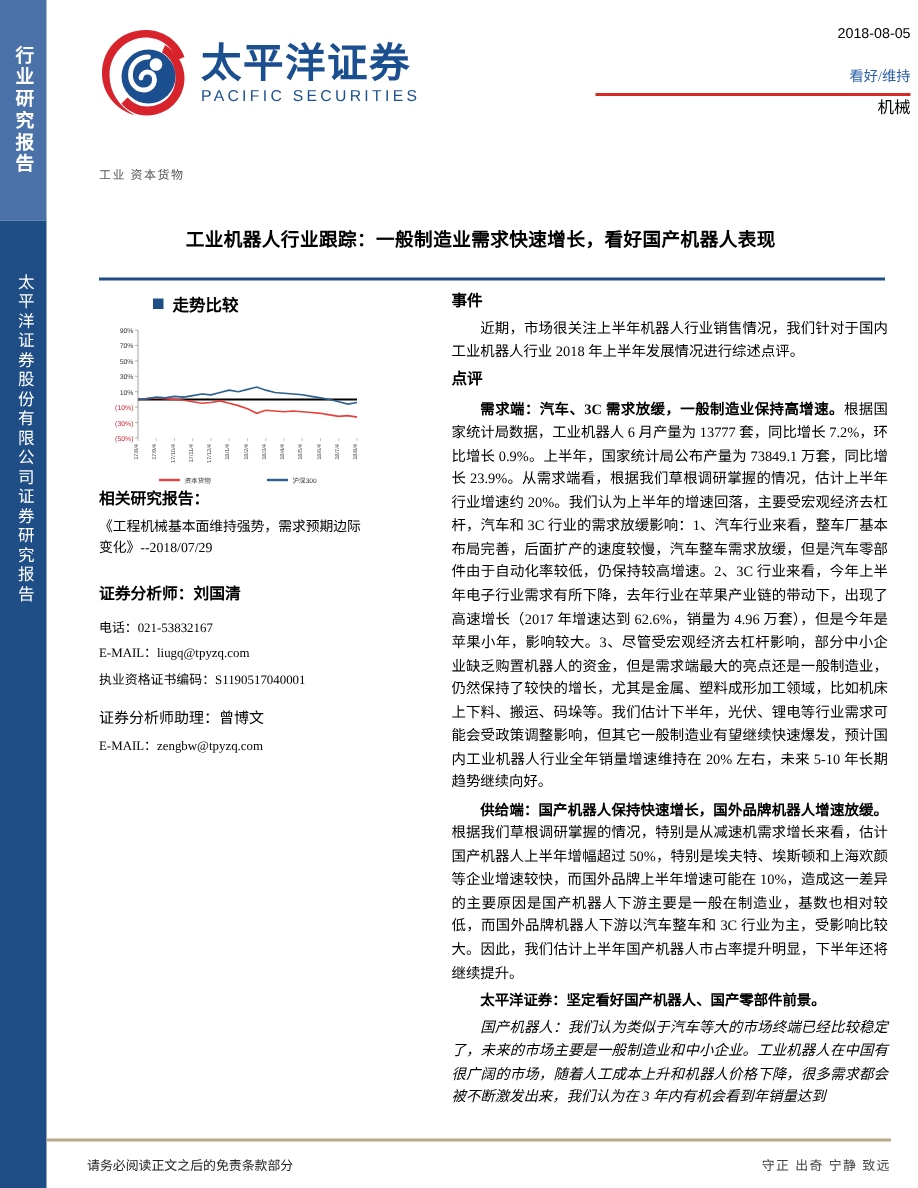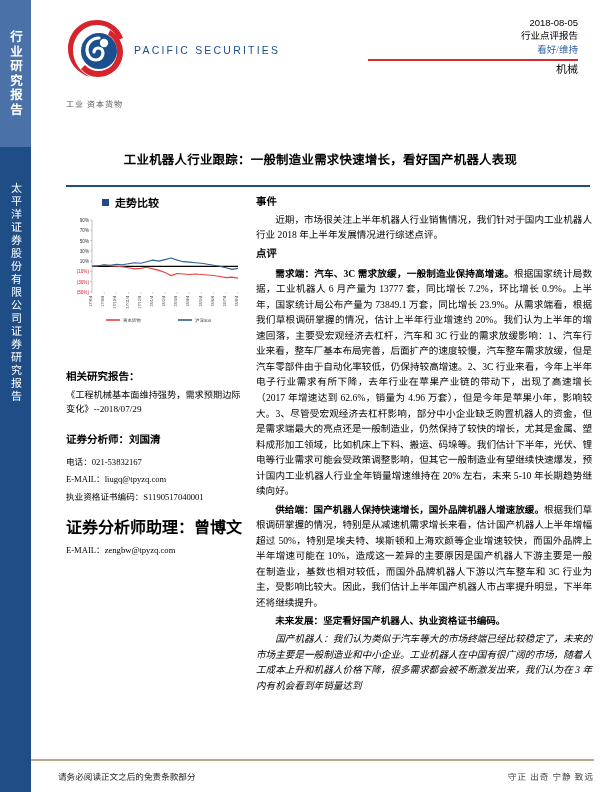--- a/index.html
+++ b/index.html
@@ -61,35 +61,35 @@
     letter-spacing:1px;
     font-family:"Liberation Sans","DejaVu Sans",sans-serif;
   }
   .logo-en{
     font-size:10.5px;color:#1b4f8f;letter-spacing:2.2px;
     font-family:"Liberation Sans","DejaVu Sans",sans-serif;
     margin-top:3px;font-weight:normal;
   }
 
   .meta{
-    position:absolute;right:34px;top:16px;
+    position:absolute;right:5px;top:16px;
     text-align:right;width:210px;
   }
   .meta div{line-height:1.45;font-size:9.5px;}
   .meta .m-date{font-family:"Liberation Sans","DejaVu Sans",sans-serif;}
   .meta .m-type{}
-  .meta .m-rating{color:#2c5fa8;}
+  .meta .m-rating{color:#2c5fa8;margin-top:16px;}
   .meta-rule{
     border:none;border-top:2.1px solid #d42a2a;
     margin:2px 0 1px 0;width:100%;
   }
   .meta .m-sector{font-size:11px;}
 
   .tagline{
-    position:absolute;left:66px;top:98px;
+    position:absolute;left:66px;top:110px;
     font-size:8px;color:#555;letter-spacing:1px;
   }
 
   .doc-title{
     position:absolute;left:47px;right:18px;top:150px;
     text-align:center;
     font-size:12.4px;font-weight:bold;
     letter-spacing:.3px;
   }
 
@@ -105,52 +105,52 @@
     font-size:11px;font-weight:bold;margin-bottom:6px;margin-left:36px;
   }
   .sec-bullet{width:7px;height:7px;background:#1f4e87;flex:none;}
 
   
   .chart{
     position:relative;width:176px;height:108px;margin-top:2px;
   }
   .chart svg{display:block;}
 
-  .related{margin-top:44px;}
+  .related{}
   .related h4{
     margin:0 0 5px 0;font-size:10.5px;font-weight:bold;
   }
   .related p{
     margin:0;font-size:9.2px;line-height:1.55;
   }
 
   .analyst{margin-top:14px;}
   .analyst .an-name{
     font-size:10.5px;font-weight:bold;margin-bottom:10px;
   }
   .analyst .an-row{
     font-size:8.6px;line-height:1.5;margin-bottom:5px;
     font-family:"Liberation Serif","DejaVu Serif",serif;
   }
   .analyst .an-name2{
-    font-size:16px;font-weight:bold;margin:10px 0 6px 0;
+    font-size:10px;font-weight:normal;margin:10px 0 6px 0;
   }
 
   
   .rcol{
     position:absolute;left:256px;right:20px;top:194px;
     font-size:9.6px;line-height:1.62;text-align:justify;
   }
   .rcol h3{
     margin:0 0 1px 0;font-size:10.4px;font-weight:bold;
   }
   .rcol p{margin:0 0 1px 0;text-indent:2em;}
   .rcol p.nohead{margin-top:2px;font-style:italic;}
   .rcol .lead{font-weight:bold;}
-  .blk{margin-bottom:3px;}
+  .blk{margin-bottom:3px;margin-left:45px;}
 
   
   .footer-rule{
     position:absolute;left:31px;right:18px;bottom:31px;
     height:1.6px;background:#b7a98a;
   }
   .footer{
     position:absolute;left:58px;right:18px;bottom:10px;
     display:flex;justify-content:space-between;align-items:flex-start;
     font-size:8.6px;color:#222;
@@ -173,27 +173,27 @@
     <div class="logo-mark">
       <svg width="62" height="62" viewBox="0 0 62 62">
         <path d="M31 2 C14 2 2 15 2 31 C2 44 11 55 24 59 C13 53 7 43 7 32 C7 18 18 7 31 7 C41 7 49 13 52 22 L57 20 C53 9 43 2 31 2 Z" fill="#d6232c"></path>
         <path d="M44 12 C52 17 57 25 57 34 C57 48 46 59 32 59 C25 59 19 56 15 51 L19 47 C23 51 27 53 32 53 C43 53 51 45 51 34 C51 27 48 20 42 17 Z" fill="#d6232c"></path>
         <circle cx="33" cy="33" r="18" fill="#1b4f8f"></circle>
         <path d="M33 20 C26 20 21 25 21 32 C21 38 25 42 30 42 C34 42 37 39 37 35 C37 32 35 30 32 30 C30 30 28 32 28 34" fill="none" stroke="#ffffff" stroke-width="3.2" stroke-linecap="round"></path>
         <circle cx="38" cy="25" r="4.2" fill="#ffffff"></circle>
       </svg>
     </div>
     <div class="logo-text">
+      <div class="logo-cn">太平洋证券</div>
       <div class="logo-en">PACIFIC SECURITIES</div>
     </div>
   </div>
 
   <div class="meta">
     <div class="m-date">2018-08-05</div>
-    <div class="m-type">行业点评报告</div>
     <div class="m-rating">看好/维持</div>
     <hr class="meta-rule">
     <div class="m-sector">机械</div>
   </div>
 
   <div class="tagline">工业 资本货物</div>
 
   <div class="doc-title">工业机器人行业跟踪：一般制造业需求快速增长，看好国产机器人表现</div>
   <div class="title-rule"></div>
 
@@ -304,21 +304,21 @@
     </div>
 
     <div class="blk">
       <p>
         <span class="lead">供给端：国产机器人保持快速增长，国外品牌机器人增速放缓。</span><span>根据我们草根调研掌握的情况，特别是从减速机需求增长来看，估计国产机器人上半年增幅超过 50%，特别是埃夫特、埃斯顿和上海欢颜等企业增速较快，而国外品牌上半年增速可能在 10%，造成这一差异的主要原因是国产机器人下游主要是一般在制造业，基数也相对较低，而国外品牌机器人下游以汽车整车和 3C 行业为主，受影响比较大。因此，我们估计上半年国产机器人市占率提升明显，下半年还将继续提升。</span>
       </p>
     </div>
 
     <div class="blk">
       <p>
-        <span class="lead">未来发展：坚定看好国产机器人、执业资格证书编码。</span>
+        <span class="lead">太平洋证券：坚定看好国产机器人、国产零部件前景。</span>
       </p>
       <p class="nohead">国产机器人：我们认为类似于汽车等大的市场终端已经比较稳定了，未来的市场主要是一般制造业和中小企业。工业机器人在中国有很广阔的市场，随着人工成本上升和机器人价格下降，很多需求都会被不断激发出来，我们认为在 3 年内有机会看到年销量达到</p>
     </div>
 
   </div>
 
   <div class="footer-rule"></div>
   <div class="footer">
     <div class="f-left">请务必阅读正文之后的免责条款部分</div>
     <div class="f-right">守正 出奇 宁静 致远</div>

